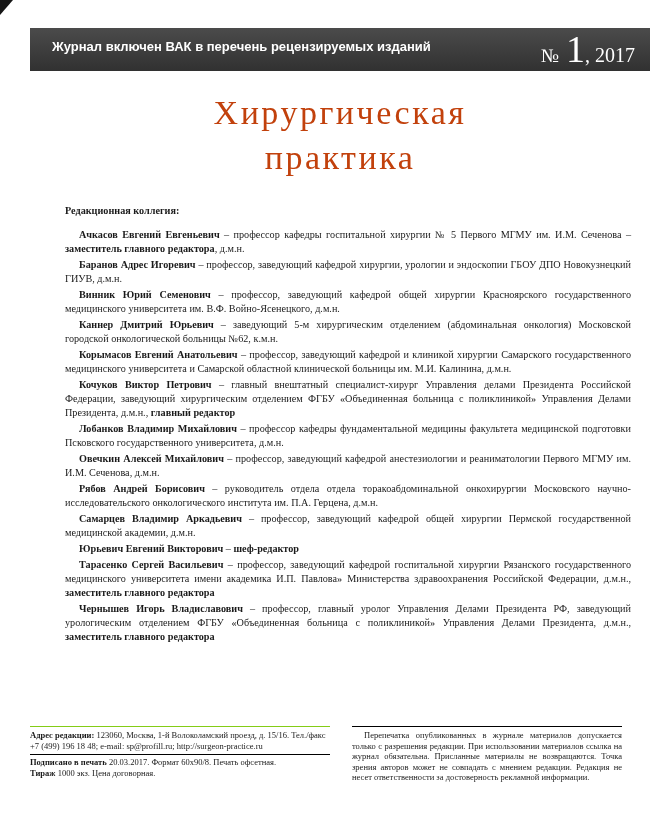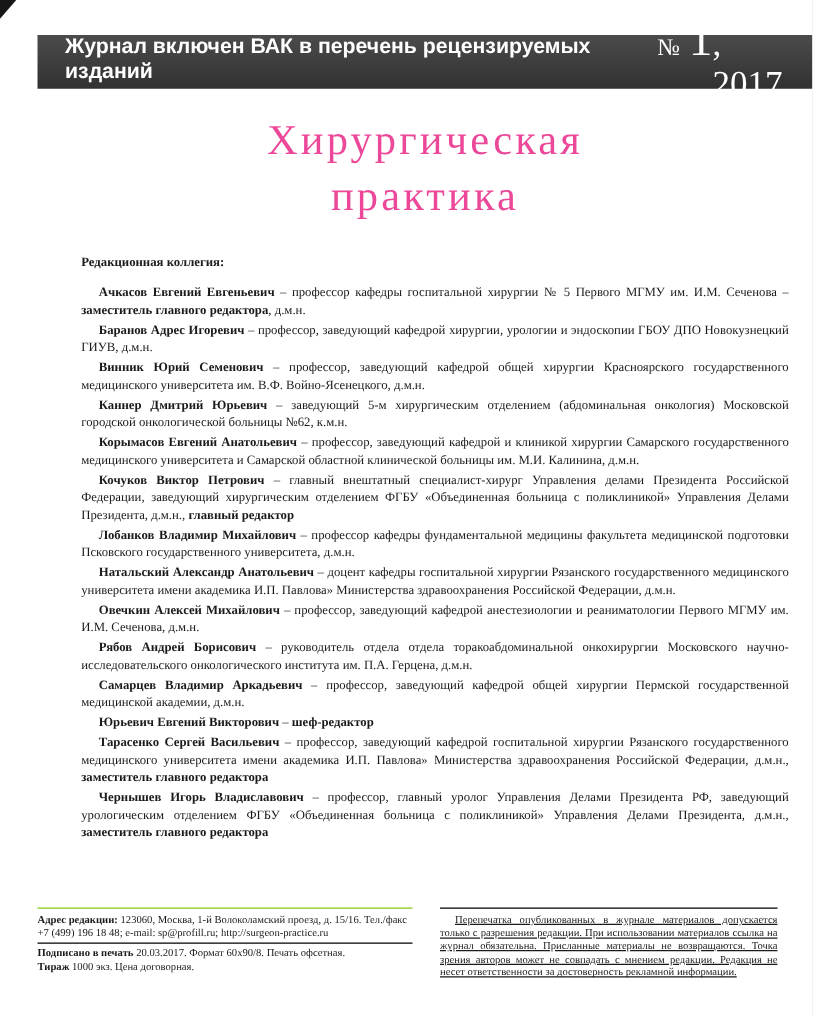--- a/index.html
+++ b/index.html
@@ -20,32 +20,32 @@
     border-right:13px solid transparent;
   }
   .header-bar {
     position:absolute; top:28px; left:30px; right:0; height:43px;
     background:linear-gradient(var(--header-bar-top,#4b4b4b), var(--header-bar-bottom,#313131));
     display:flex; align-items:baseline; justify-content:space-between;
     padding:0 15px 6px 22px;
   }
   .vak {
     font-family:"Liberation Sans", sans-serif;
-    font-weight:bold; font-size:17px; color:#ffffff;
+    font-weight:bold; font-size:13px; color:#ffffff;
     align-self:center;
   }
   .issue { display:flex; align-items:baseline; color:#ffffff; align-self:center; margin-top:6px; }
   .numero { font-size:19px; margin-right:7px; }
   .issue-number { font-size:38px; line-height:0.9; }
-  .issue-year { font-size:28px; }
+  .issue-year { font-size:20px; }
   .title-block {
     position:absolute; top:90px; left:57px; width:566px;
     text-align:center;
     font-size:34px; font-weight:normal; line-height:45px;
-    letter-spacing:2.5px; color:#ec4899;
+    letter-spacing:2.5px; color:#c2410c;
   }
   .title-line { display:block; }
   .editorial {
     position:absolute; top:204px; left:65px; width:566px;
     font-size:10.2px; line-height:14px; text-align:justify;
   }
   .editorial-heading { font-weight:bold; margin-bottom:10px; }
   .member { text-indent:14px; margin-bottom:2px; }
   .b { font-weight:bold; }
   .footer {
@@ -56,21 +56,21 @@
   .footer-left {
     width:300px; margin-right:22px;
     border-top:1px solid #84cc16; padding-top:3px;
   }
   .footer-divider { border-top:1px solid #000; margin:3px 0 2px 0; }
   .footer-right {
     width:270px;
     border-top:1px solid #000; padding-top:3px;
     text-align:justify;
   }
-  .reprint { text-indent:12px;text-decoration:underline; }
+  .reprint { text-indent:12px; }
   .footer-par { margin:0; }
 </style>
 </head>
 <body>
 
 <div class="page">
 
   <div class="corner-artifact"></div>
 
   <div class="header-bar">
@@ -90,21 +90,20 @@
   <div class="editorial">
     <p class="editorial-heading">Редакционная коллегия:</p>
     <div>
         <p class="member"><span class="b">Ачкасов Евгений Евгеньевич</span><span> – профессор кафедры госпитальной хирургии № 5 Первого МГМУ им. И.М. Сеченова – </span><span class="b">заместитель главного редактора</span><span>, д.м.н.</span></p>
         <p class="member"><span class="b">Баранов Адрес Игоревич</span><span> – профессор, заведующий кафедрой хирургии, урологии и эндоскопии ГБОУ ДПО Новокузнецкий ГИУВ, д.м.н.</span></p>
         <p class="member"><span class="b">Винник Юрий Семенович</span><span> – профессор, заведующий кафедрой общей хирургии Красноярского государственного медицинского университета им. В.Ф. Войно-Ясенецкого, д.м.н.</span></p>
         <p class="member"><span class="b">Каннер Дмитрий Юрьевич</span><span> – заведующий 5-м хирургическим отделением (абдоминальная онкология) Московской городской онкологической больницы №62, к.м.н.</span></p>
         <p class="member"><span class="b">Корымасов Евгений Анатольевич</span><span> – профессор, заведующий кафедрой и клиникой хирургии Самарского государственного медицинского университета и Самарской областной клинической больницы им. М.И. Калинина, д.м.н.</span></p>
         <p class="member"><span class="b">Кочуков Виктор Петрович</span><span> – главный внештатный специалист-хирург Управления делами Президента Российской Федерации, заведующий хирургическим отделением ФГБУ «Объединенная больница с поликлиникой» Управления Делами Президента, д.м.н., </span><span class="b">главный редактор</span></p>
         <p class="member"><span class="b">Лобанков Владимир Михайлович</span><span> – профессор кафедры фундаментальной медицины факультета медицинской подготовки Псковского государственного университета, д.м.н.</span></p>
-        <p class="member"><span class="b">Натальский Александр Анатольевич</span><span> – доцент кафедры госпитальной хирургии Рязанского государственного медицинского университета имени академика И.П. Павлова» Министерства здравоохранения Российской Федерации, д.м.н.</span></p>
         <p class="member"><span class="b">Овечкин Алексей Михайлович</span><span> – профессор, заведующий кафедрой анестезиологии и реаниматологии Первого МГМУ им. И.М. Сеченова, д.м.н.</span></p>
         <p class="member"><span class="b">Рябов Андрей Борисович</span><span> – руководитель отдела отдела торакоабдоминальной онкохирургии Московского научно-исследовательского онкологического института им. П.А. Герцена, д.м.н.</span></p>
         <p class="member"><span class="b">Самарцев Владимир Аркадьевич</span><span> – профессор, заведующий кафедрой общей хирургии Пермской государственной медицинской академии, д.м.н.</span></p>
         <p class="member"><span class="b">Юрьевич Евгений Викторович</span><span> – </span><span class="b">шеф-редактор</span></p>
         <p class="member"><span class="b">Тарасенко Сергей Васильевич</span><span> – профессор, заведующий кафедрой госпитальной хирургии Рязанского государственного медицинского университета имени академика И.П. Павлова» Министерства здравоохранения Российской Федерации, д.м.н., </span><span class="b">заместитель главного редактора</span></p>
         <p class="member"><span class="b">Чернышев Игорь Владиславович</span><span> – профессор, главный уролог Управления Делами Президента РФ, заведующий урологическим отделением ФГБУ «Объединенная больница с поликлиникой» Управления Делами Президента, д.м.н., </span><span class="b">заместитель главного редактора</span></p>
       </div>
   </div>
 
   <div class="footer">

